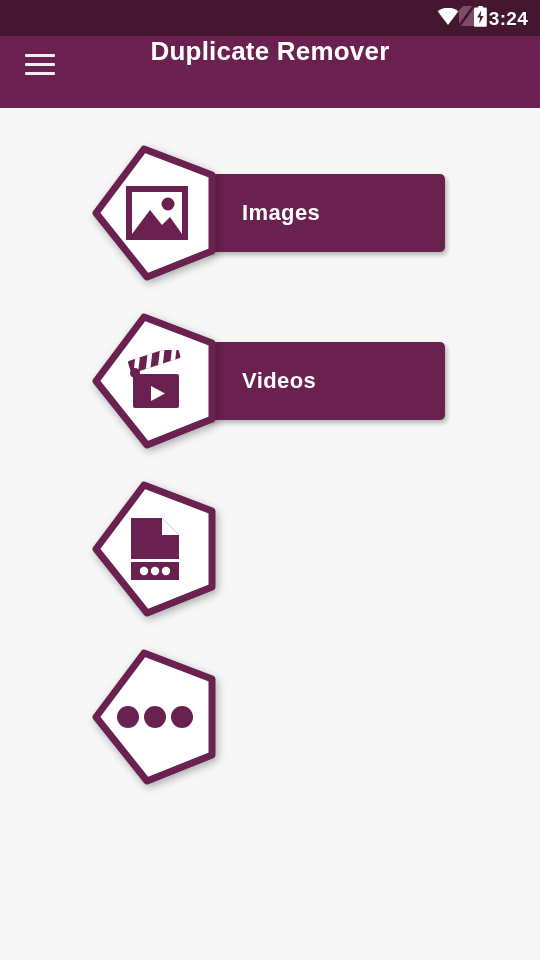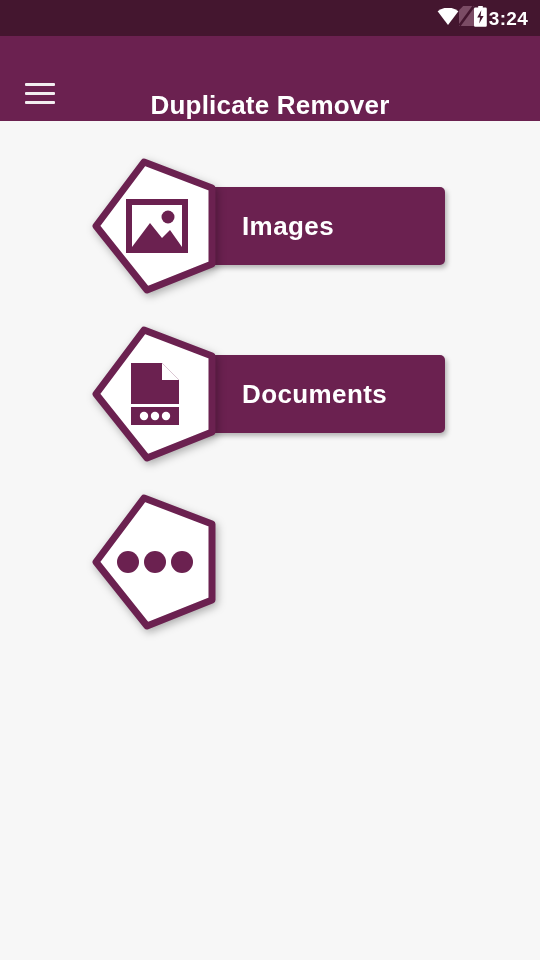--- a/index.html
+++ b/index.html
@@ -31,24 +31,24 @@
     color: #ffffff;
     font-size: 19px;
     font-weight: bold;
     letter-spacing: 0.3px;
     line-height: 1;
     margin-left: 2px;
   }
 
   
   .app-bar {
-    height: 85px;
+    height: 72px;
     background: #6b2150;
     display: flex;
-    align-items: flex-end;
+    align-items: flex-start;
     position: relative;
   }
   .menu-button {
     width: 56px;
     height: 56px;
     margin-left: 12px;
     display: flex;
     flex-direction: column;
     align-items: center;
     justify-content: center;
@@ -93,21 +93,21 @@
     width: 265px;
     height: 78px;
     background: #6b2150;
     border-radius: 5px;
     box-shadow: 2px 3px 5px rgba(0,0,0,0.28);
     display: flex;
     align-items: center;
   }
   .item-label {
     color: #ffffff;
-    font-size: 26px;
+    font-size: 22px;
     font-weight: bold;
     letter-spacing: 0.4px;
     margin-left: 62px;
     white-space: nowrap;
   }
 
   
   .item-badge {
     position: absolute;
     left: 92px;
@@ -177,26 +177,47 @@
     </div>
     <div class="badge-icon">
       <svg width="62" height="54" viewBox="0 0 62 54" style="margin-left:6px;">
         <rect x="3" y="3" width="56" height="48" fill="none" stroke="#6b2150" stroke-width="6"></rect>
         <circle cx="42" cy="18" r="6.5" fill="#6b2150"></circle>
         <path d="M6 48 L24 24 L36 39 L44 31 L56 48 Z" fill="#6b2150"></path>
       </svg>
     </div>
   </div>
 
-
-
   <div class="category-item">
     <div class="item-bar">
-      <span class="item-label">Documents</span>
-    </div>
+      <span class="item-label">Videos</span>
+    </div>
+    <div class="item-badge">
+      <svg width="124" height="136" viewBox="0 0 124 136">
+        <path d="M52 4 L120 30 L120 106 L55 132 L4 68 Z" fill="#ffffff" stroke="#6b2150" stroke-width="7" stroke-linejoin="round"></path>
+      </svg>
+    </div>
+    <div class="badge-icon">
+      <svg width="64" height="62" viewBox="0 0 64 62" style="margin-left:4px;">
+        <rect x="9" y="24" width="46" height="34" rx="2" fill="#6b2150"></rect>
+        <g transform="rotate(-18 12 18)">
+          <rect x="6" y="9" width="52" height="13" rx="2" fill="#6b2150"></rect>
+          <path d="M14 9 L19 9 L13 22 L8 22 Z" fill="#ffffff"></path>
+          <path d="M27 9 L32 9 L26 22 L21 22 Z" fill="#ffffff"></path>
+          <path d="M40 9 L45 9 L39 22 L34 22 Z" fill="#ffffff"></path>
+          <path d="M53 9 L58 9 L52 22 L47 22 Z" fill="#ffffff"></path>
+        </g>
+        <circle cx="11" cy="23" r="5" fill="#6b2150"></circle>
+        <path d="M27 36 L41 43.5 L27 51 Z" fill="#ffffff"></path>
+      </svg>
+    </div>
+  </div>
+
+
+  <div class="category-item">
     <div class="item-badge">
       <svg width="124" height="136" viewBox="0 0 124 136">
         <path d="M52 4 L120 30 L120 106 L55 132 L4 68 Z" fill="#ffffff" stroke="#6b2150" stroke-width="7" stroke-linejoin="round"></path>
       </svg>
     </div>
     <div class="badge-icon">
       <svg width="52" height="66" viewBox="0 0 52 66" style="margin-left:2px;">
         <path d="M2 2 H33 L50 19 V64 H2 Z" fill="#6b2150"></path>
         <path d="M33 2 V19 H50 Z" fill="#ffffff"></path>
         <rect x="2" y="43" width="48" height="3" fill="#ffffff"></rect>

